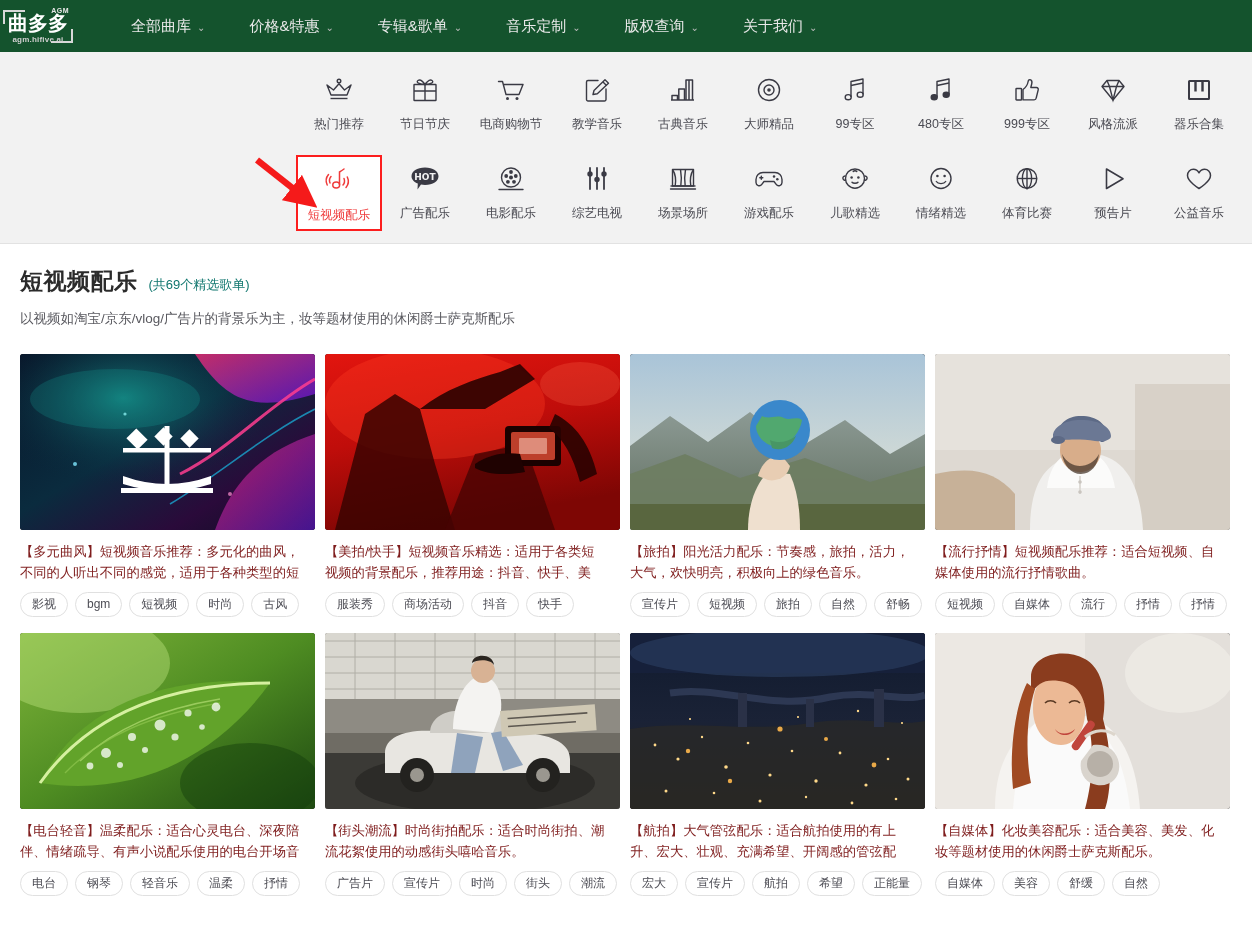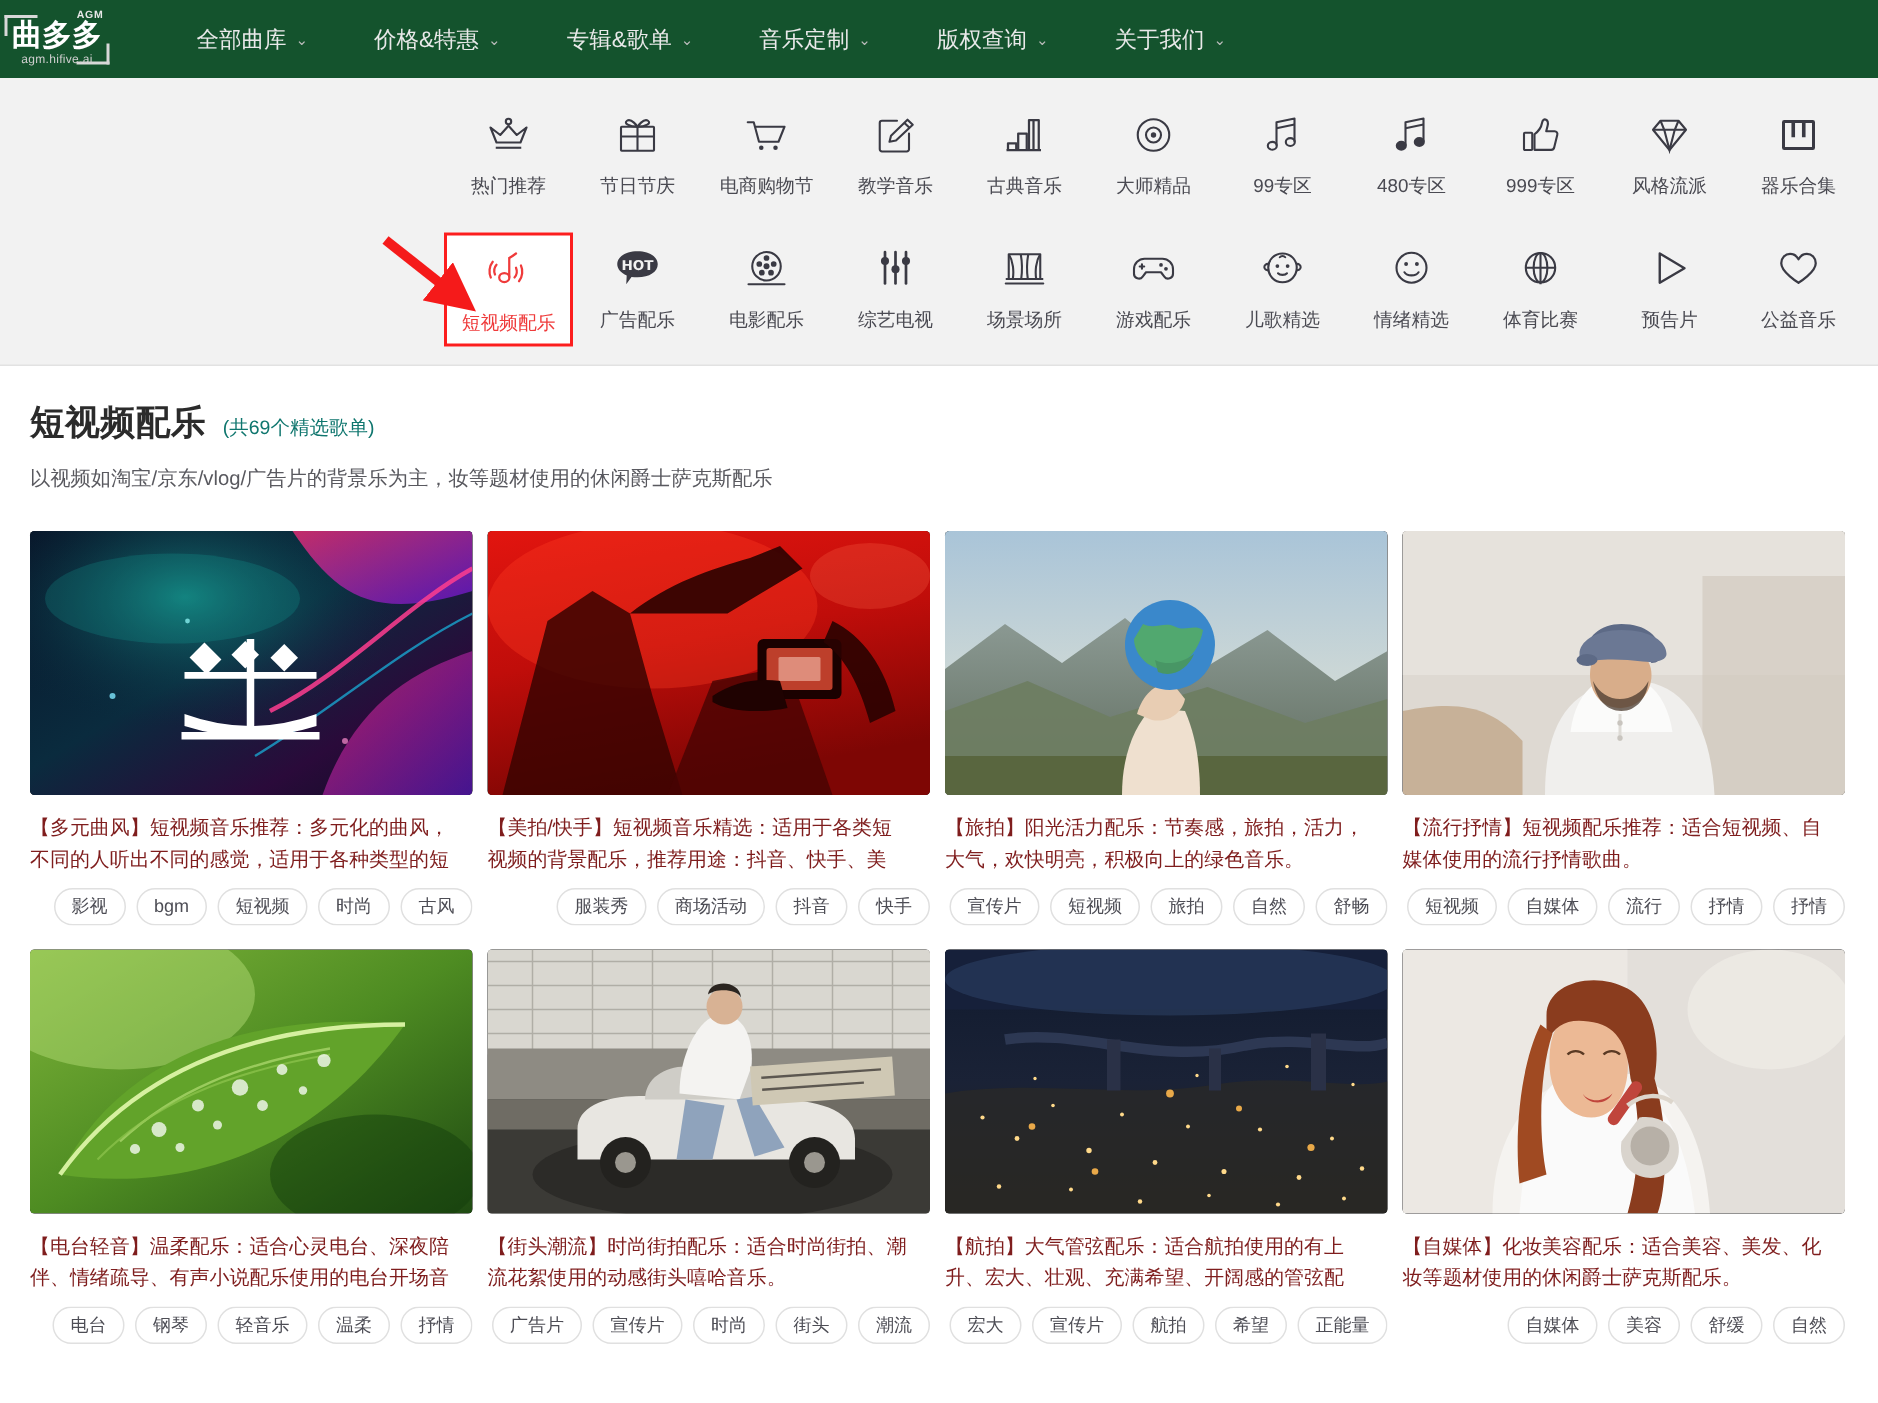--- a/index.html
+++ b/index.html
@@ -41,21 +41,21 @@
     color: #fff; font-size: 20px; font-weight: bold;
     letter-spacing: 0px; line-height: 1; margin-top: -6px;
     font-family: "DejaVu Sans", sans-serif;
   }
   .logo .logo-sup {
     position: absolute; right: 6px; top: 1px;
     color: #e8e8e8; font-size: 7px; font-weight: bold; letter-spacing: .5px;
   }
   .logo .logo-sub {
     position: absolute; left: 0; right: 0; bottom: 2px;
-    text-align: center; color: #cfcfcf; font-size: 8px; letter-spacing: .2px;
+    text-align: center; color: #cfcfcf; font-size: 8px; letter-spacing: .2px; font-weight: bold;
   }
   .nav-items { display: flex; align-items: center; height: 100%; }
   .nav-item {
     color: #e9e9e9;
     font-size: 15px;
     padding: 0 22px;
     height: 100%;
     display: flex; align-items: center;
     cursor: pointer;
     white-space: nowrap;
@@ -150,21 +150,20 @@
     white-space: nowrap;
   }
   .card .desc .line { display: block; white-space: nowrap; overflow: visible; }
   .card .tags {
     margin-top: 9px;
     display: flex;
     gap: 7px;
     overflow: hidden;
     height: 25px;
     white-space: nowrap;
-    justify-content: flex-end;
   }
   .tag {
     border: 1px solid #e0e0e0;
     border-radius: 13px;
     padding: 3px 11px 4px 11px;
     font-size: 12px;
     color: #4d4d55;
     background: #fff;
     line-height: 16px;
     flex: 0 0 auto;

